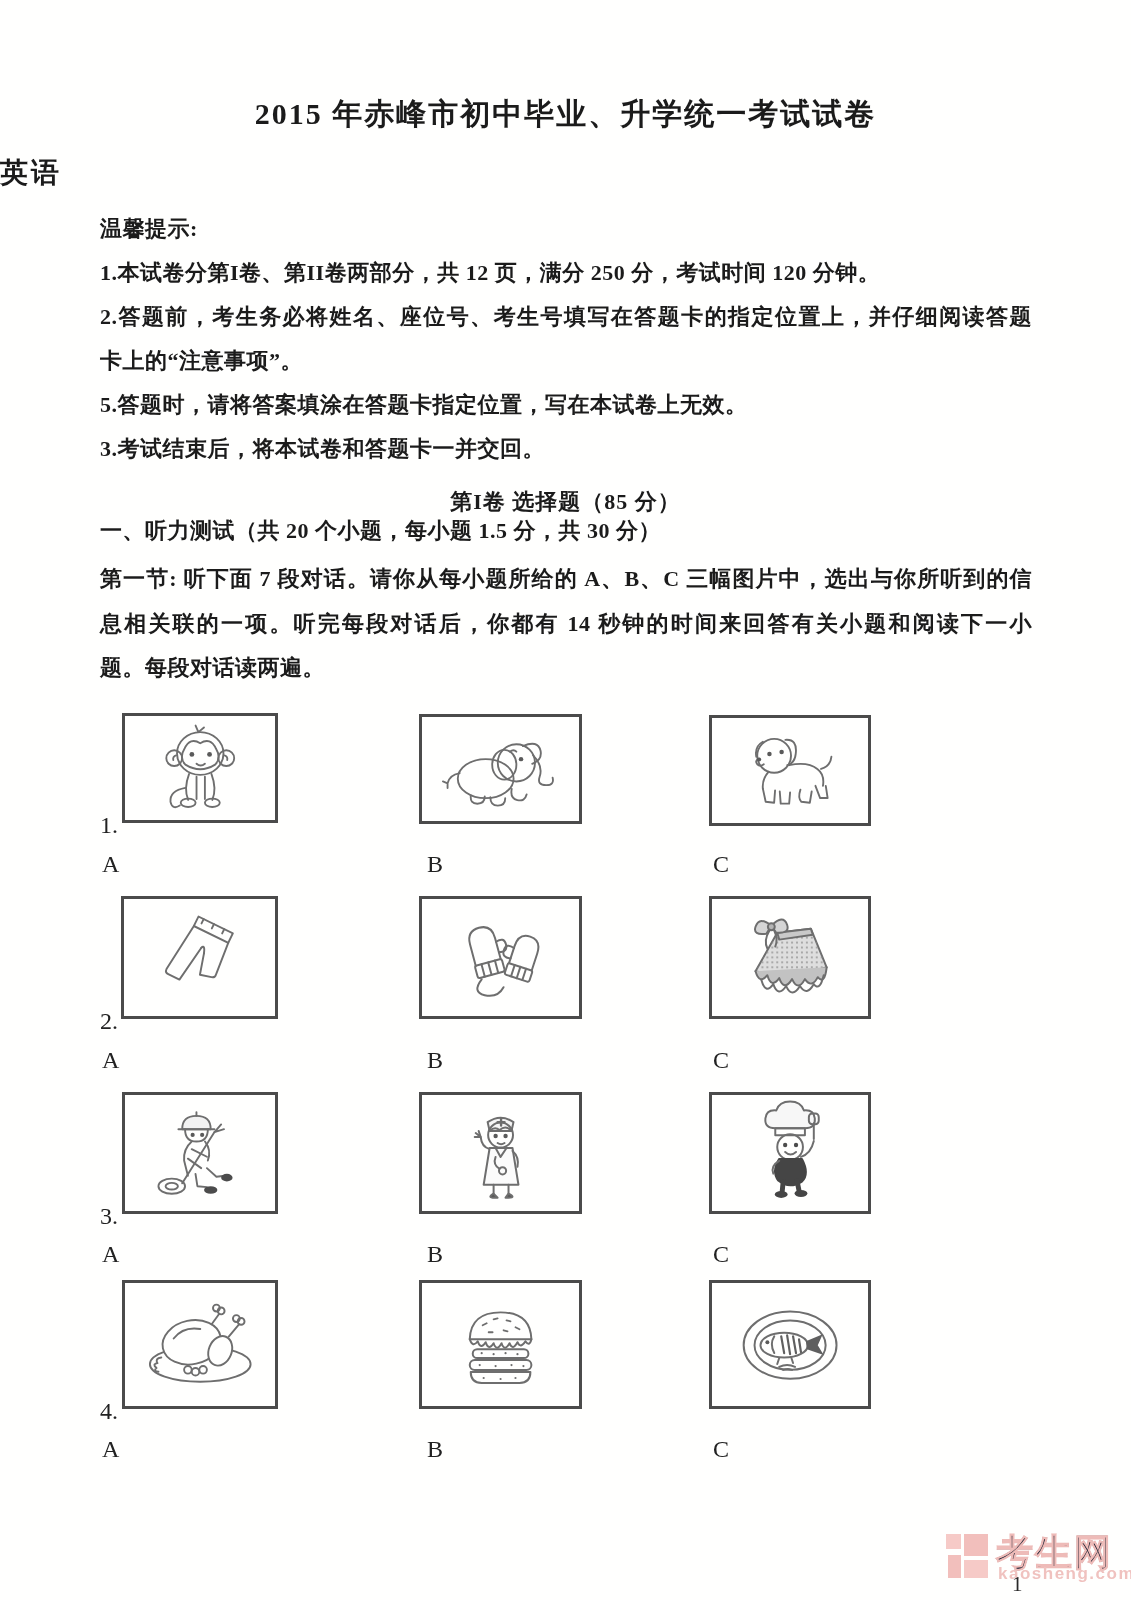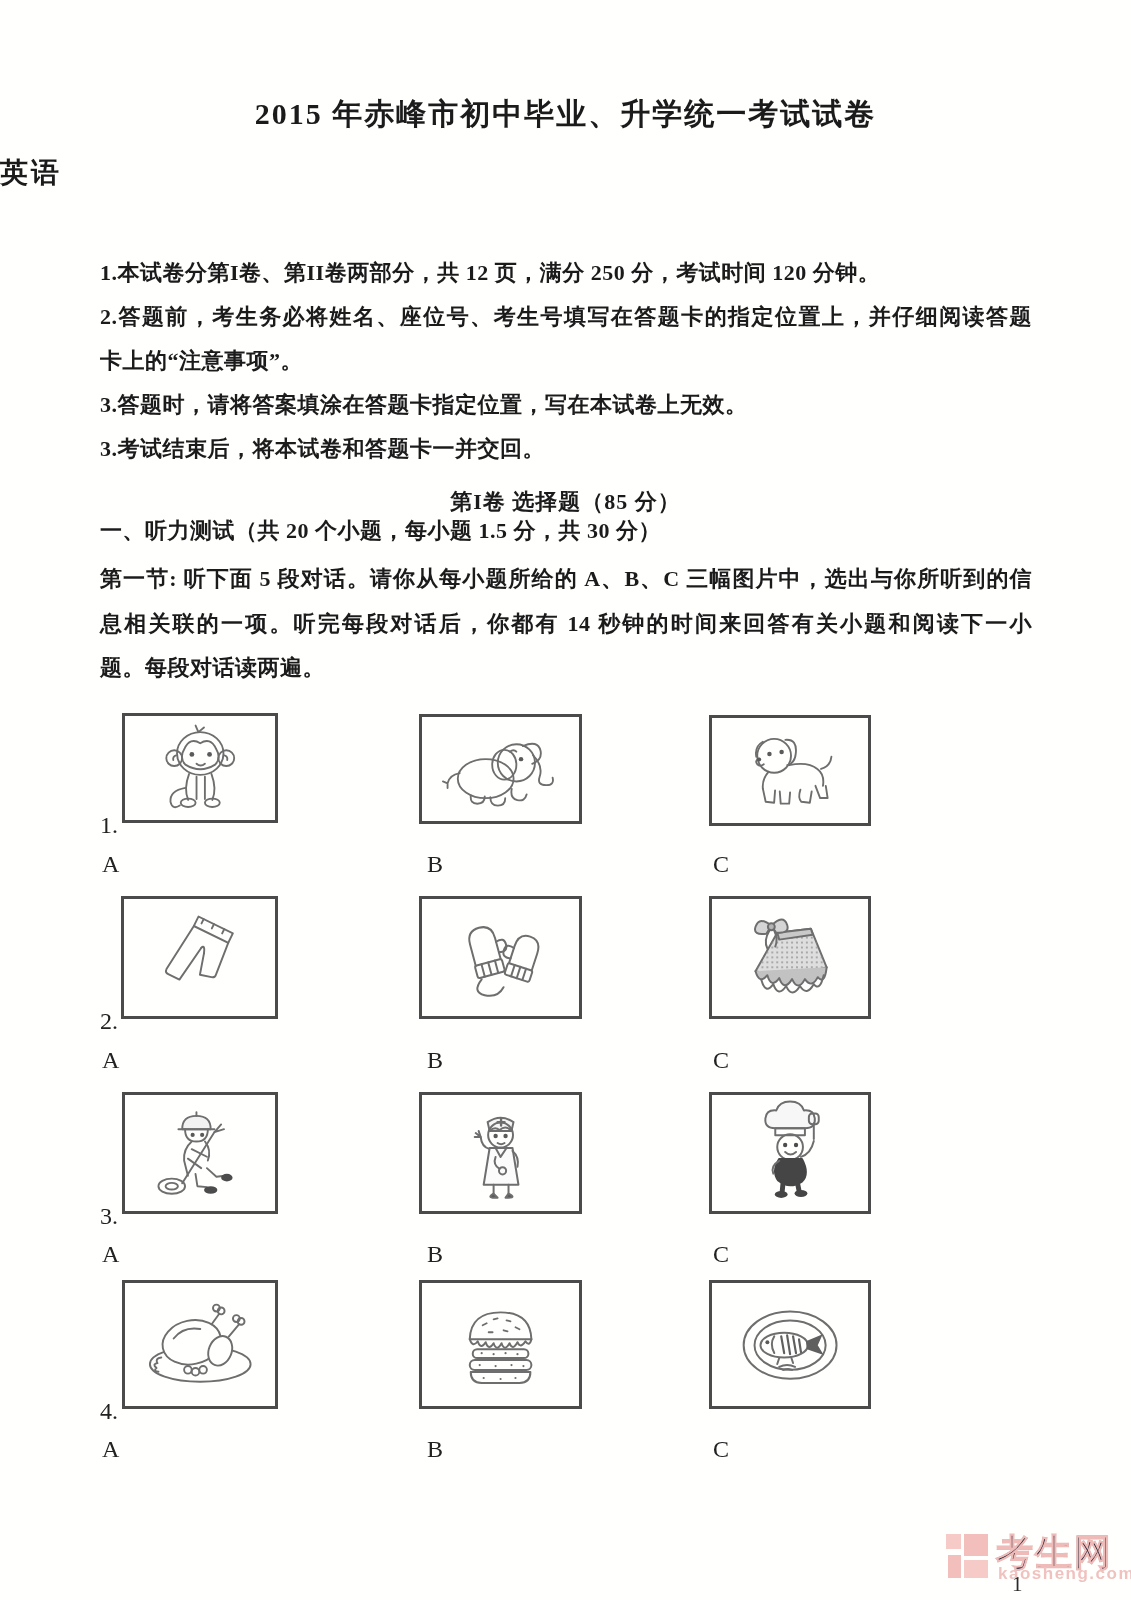--- a/index.html
+++ b/index.html
@@ -26,29 +26,30 @@
   .pagenum{position:absolute;left:1012px;top:1572px;font-size:21px;color:#2a2a2a;}
 </style>
 </head>
 <body>
 
 <div class="page">
 
   <div class="t title1">2015 年赤峰市初中毕业、升学统一考试试卷</div>
   <div class="t title2">英语</div>
 
+  <div class="t bodyline" style="top:214px">温馨提示:</div>
   <div class="t bodyline" style="top:258px">1.本试卷分第I卷、第II卷两部分，共 12 页，满分 250 分，考试时间 120 分钟。</div>
   <div class="t bodyline fill" style="top:302px">2.答题前，考生务必将姓名、座位号、考生号填写在答题卡的指定位置上，并仔细阅读答题</div>
   <div class="t bodyline" style="top:346px">卡上的“注意事项”。</div>
-  <div class="t bodyline" style="top:390px">3.答题时，请将答案填涂在答题卡指定位置，写在本试卷上无效。</div>
+  <div class="t bodyline" style="top:390px">5.答题时，请将答案填涂在答题卡指定位置，写在本试卷上无效。</div>
   <div class="t bodyline" style="top:434px">3.考试结束后，将本试卷和答题卡一并交回。</div>
 
   <div class="t centerline" style="top:487px">第I卷 选择题（85 分）</div>
   <div class="t bodyline" style="top:516px">一、听力测试（共 20 个小题，每小题 1.5 分，共 30 分）</div>
-  <div class="t bodyline fill" style="top:564px">第一节: 听下面 5 段对话。请你从每小题所给的 A、B、C 三幅图片中，选出与你所听到的信</div>
+  <div class="t bodyline fill" style="top:564px">第一节: 听下面 7 段对话。请你从每小题所给的 A、B、C 三幅图片中，选出与你所听到的信</div>
   <div class="t bodyline fill" style="top:609px">息相关联的一项。听完每段对话后，你都有 14 秒钟的时间来回答有关小题和阅读下一小</div>
   <div class="t bodyline" style="top:653px">题。每段对话读两遍。</div>
 
   <div>
     <div class="qbox" style="left:122px;top:713px;width:150px;height:104px">
       <svg viewBox="0 0 150 104">
         <g class="art">
           <path d="M73 13 L70 6 M73 13 L79 8"></path>
           <ellipse cx="75" cy="36" rx="25" ry="23"></ellipse>
           <circle cx="47" cy="41" r="8.5"></circle>

